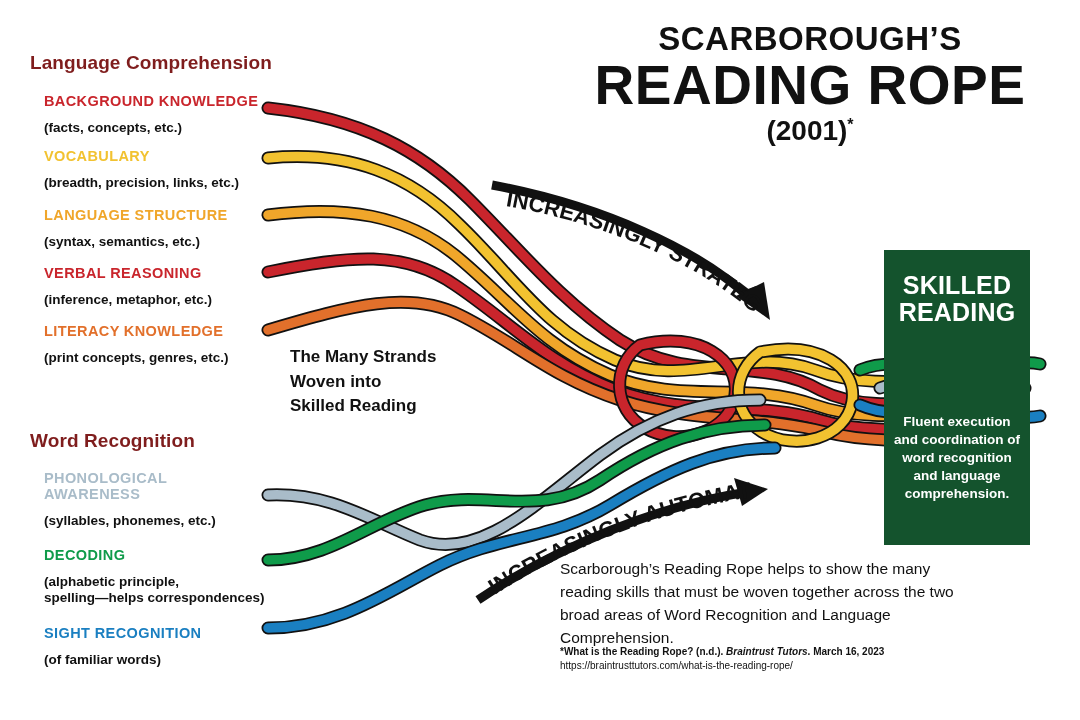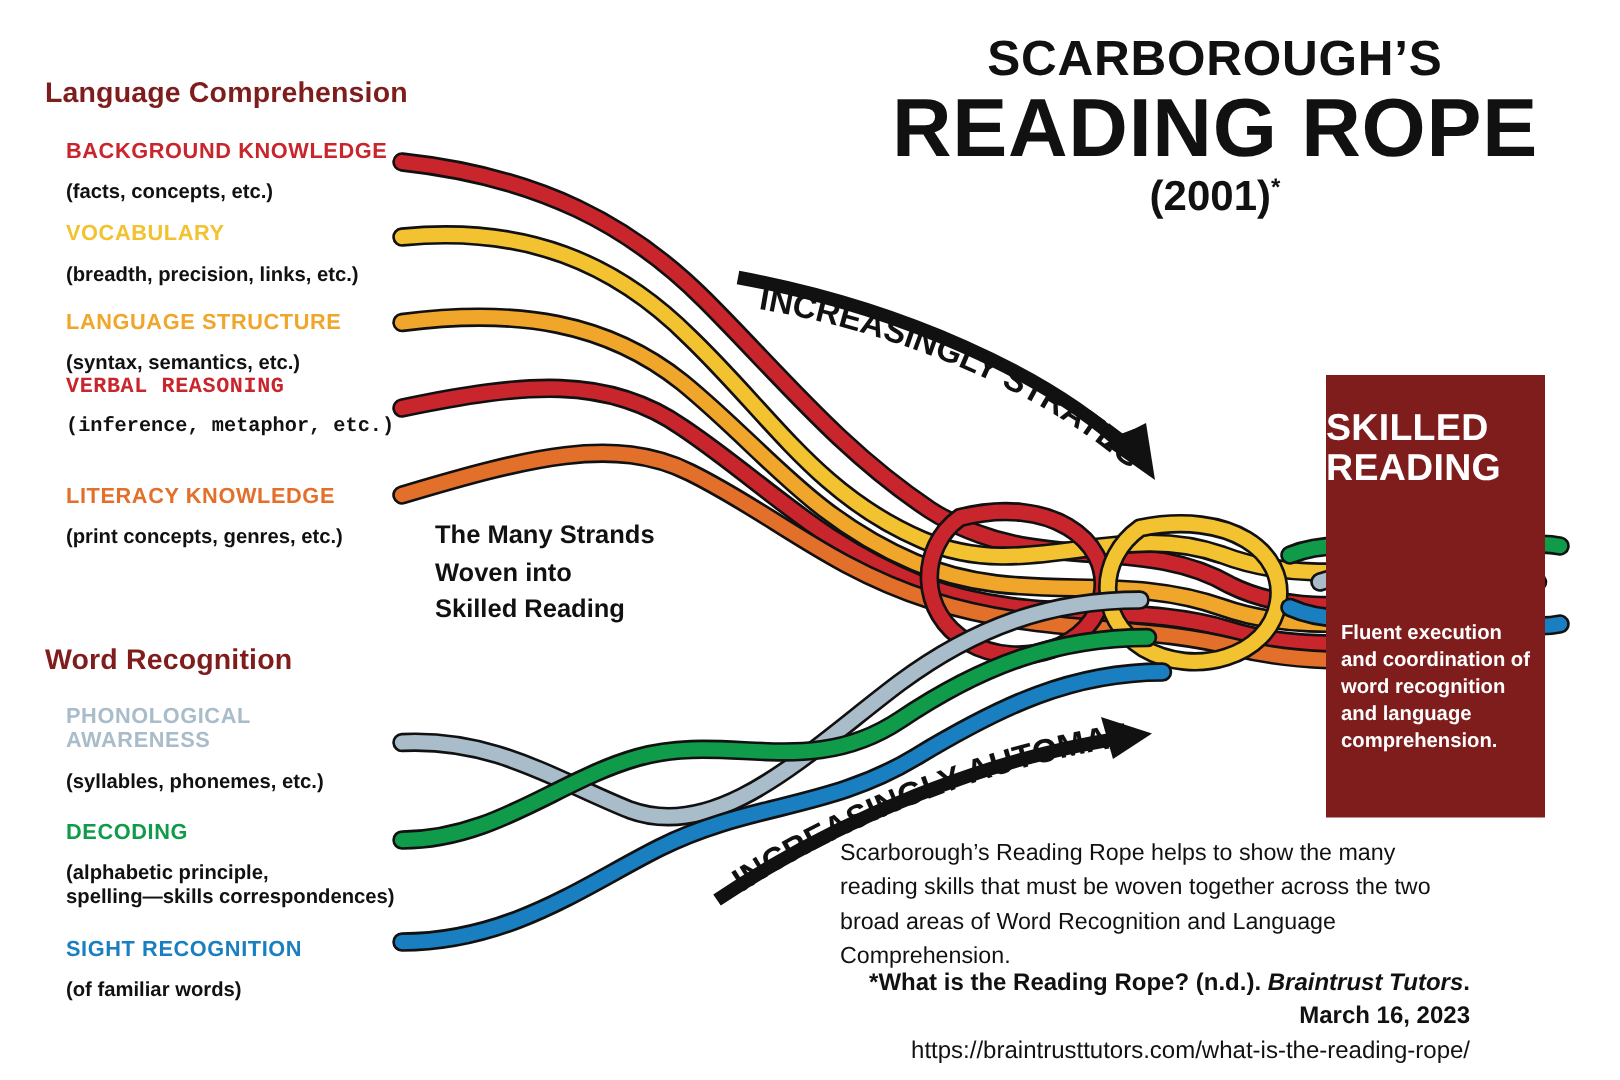--- a/index.html
+++ b/index.html
@@ -33,37 +33,37 @@
 
   
   .center-caption{
     position:absolute;left:290px;top:345px;width:150px;
     font-weight:bold;font-size:17px;line-height:1.45;color:#111;
   }
 
   
   .skilled-box{
     position:absolute;left:884px;top:250px;width:146px;height:295px;
-    background:#7f1d1d;color:#fff;
+    background:#14532d;color:#fff;text-align:center;
   }
   .skilled-title{
     font-size:25px;font-weight:bold;line-height:1.06;margin-top:22px;letter-spacing:.2px;
   }
   .skilled-sub{
     font-size:13.5px;font-weight:bold;line-height:1.33;margin-top:88px;padding:0 10px;
   }
 
   
   .bottom-para{
     position:absolute;left:560px;top:558px;width:400px;text-align:left;
     font-size:15.5px;line-height:1.48;color:#111;
   }
   .citation{
-    position:absolute;left:560px;top:645px;width:420px;text-align:right;
-    font-size:16px;line-height:1.4;color:#111;font-weight:bold;
+    position:absolute;left:560px;top:645px;width:420px;text-align:left;
+    font-size:10px;line-height:1.4;color:#111;font-weight:bold;
   }
   .citation i{font-style:italic;}
   .citation .url{font-weight:normal;}
 
   svg.rope{position:absolute;left:0;top:0;width:1080px;height:720px;}
 </style>
 </head>
 <body>
 
 <div id="stage">
@@ -159,41 +159,41 @@
   <div class="strand-label" style="left:44px;top:148px;">
     <div class="name" style="color:#f2c230">VOCABULARY</div>
     <div class="sub">(breadth, precision, links, etc.)</div>
   </div>
 
   <div class="strand-label" style="left:44px;top:207px;">
     <div class="name" style="color:#f0a62a">LANGUAGE STRUCTURE</div>
     <div class="sub">(syntax, semantics, etc.)</div>
   </div>
 
-  <div class="strand-label" style="left:44px;top:250px;font-family:Liberation Mono, monospace;">
+  <div class="strand-label" style="left:44px;top:265px;">
     <div class="name" style="color:#c9252c">VERBAL REASONING</div>
     <div class="sub">(inference, metaphor, etc.)</div>
   </div>
 
   <div class="strand-label" style="left:44px;top:323px;">
     <div class="name" style="color:#e2702b">LITERACY KNOWLEDGE</div>
     <div class="sub">(print concepts, genres, etc.)</div>
   </div>
 
   <div class="group-heading" style="left:30px;top:430px;">Word Recognition</div>
 
   <div class="strand-label" style="left:44px;top:470px;width:215px;">
     <div class="name" style="color:#a9bcc9">PHONOLOGICAL AWARENESS</div>
     <div class="sub">(syllables, phonemes, etc.)</div>
   </div>
 
   <div class="strand-label" style="left:44px;top:547px;width:250px;">
     <div class="name" style="color:#0f9b4a">DECODING</div>
     <div class="sub" style="white-space:pre-line">(alphabetic principle,
-spelling—skills correspondences)</div>
+spelling—helps correspondences)</div>
   </div>
 
   <div class="strand-label" style="left:44px;top:625px;">
     <div class="name" style="color:#1a7fc1">SIGHT RECOGNITION</div>
     <div class="sub">(of familiar words)</div>
   </div>
 
   <div class="center-caption">The Many Strands Woven into Skilled Reading</div>
 
   <div class="skilled-box">

